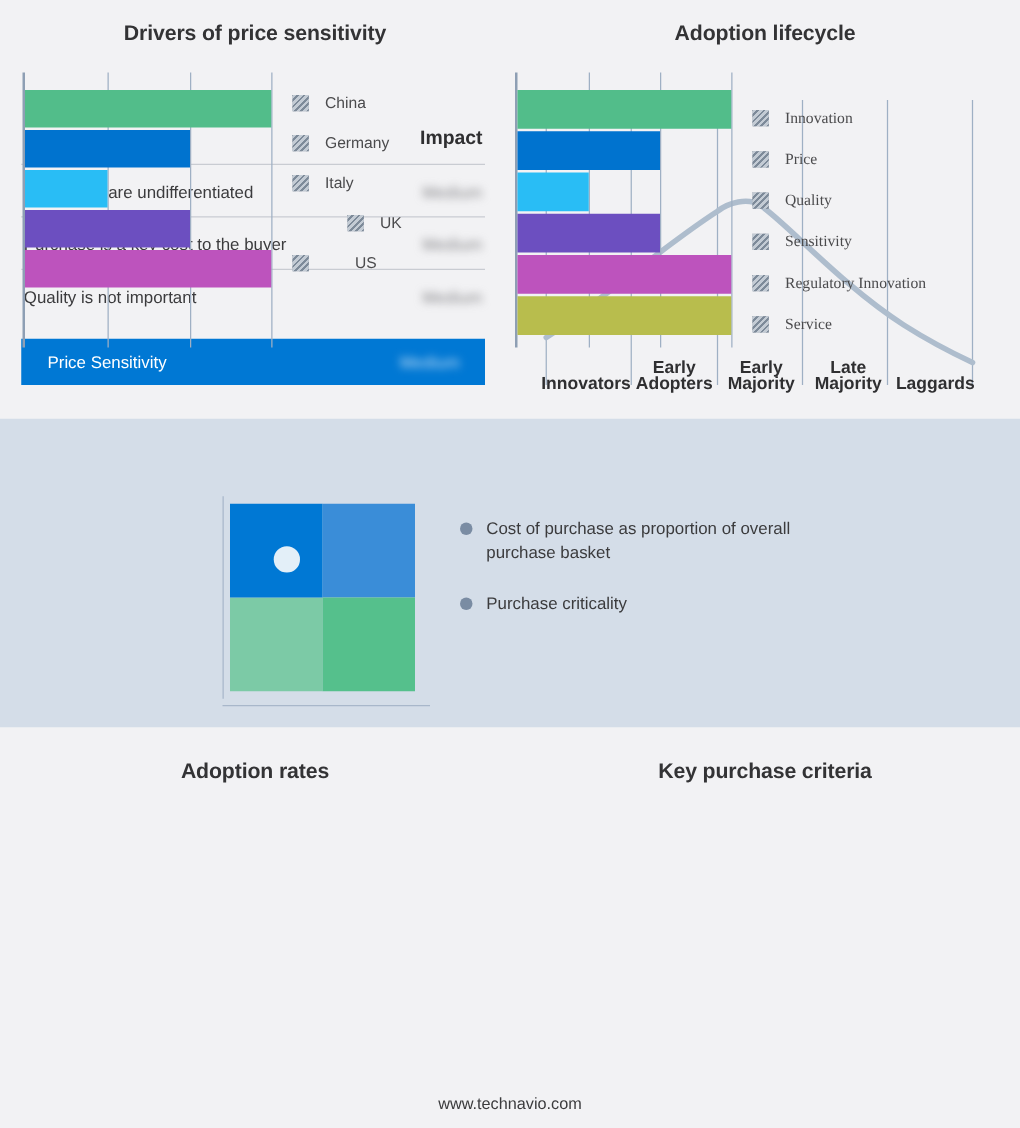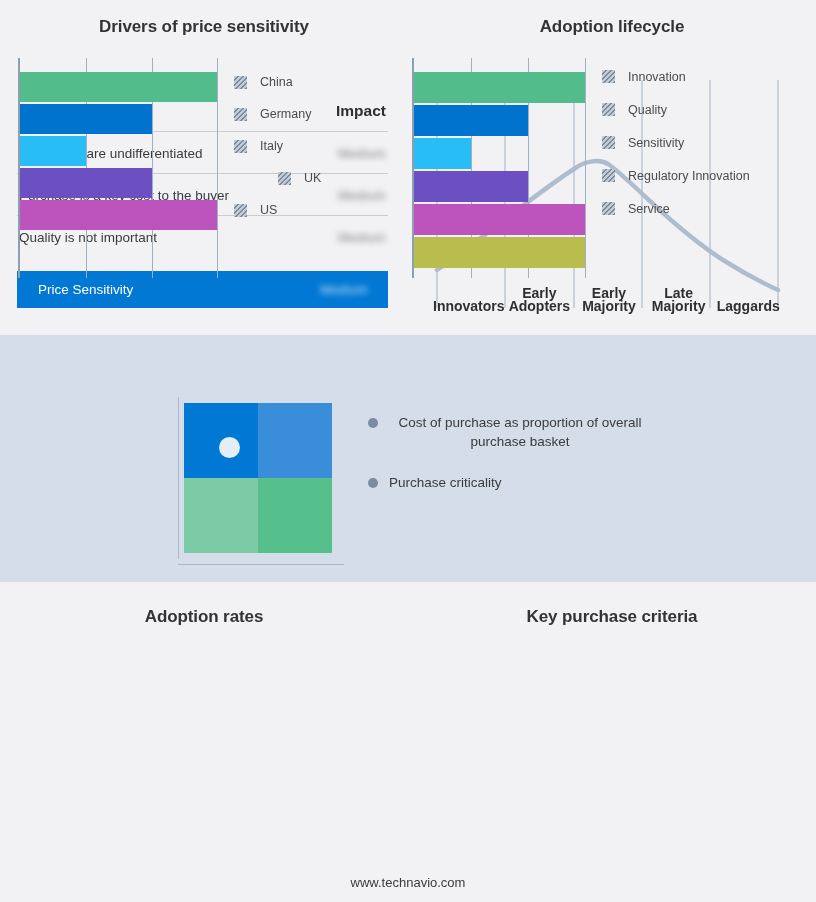--- a/index.html
+++ b/index.html
@@ -158,21 +158,20 @@
     left: 35px; top: 34px;
     width: 21px; height: 21px;
     border-radius: 50%;
     background: #e3eff8;
   }
 
   .mid-legend {
     position: absolute;
     left: 368px; top: 78px;
     width: 300px;
-    text-align: center;
   }
   .mid-legend-item {
     display: flex;
     align-items: flex-start;
     margin-bottom: 22px;
   }
   .mid-bullet {
     width: 10px; height: 10px;
     border-radius: 50%;
     background: #7a8ca3;
@@ -243,21 +242,21 @@
   }
   .bc-bar {
     height: 100%;
     border-radius: 0;
   }
 
   .bc-legend {
     position: absolute;
   }
   .lg-adoption { left: 234px; top: 66px; }
-  .lg-criteria { left: 602px; top: 60px; }
+  .lg-criteria { left: 602px; top: 78px; font-family: Liberation Serif, serif; }
   .bc-legend-item {
     display: flex;
     align-items: center;
     height: 32px;
   }
   .lg-swatch {
     width: 13px; height: 13px;
     margin-right: 13px;
     flex: 0 0 auto;
     background-color: #9aa4b0;
@@ -456,32 +455,36 @@
       <span class="lg-text">Germany</span>
     </div>
     <div class="bc-legend-item" style="height: 32px;">
       <span class="lg-swatch"></span>
       <span class="lg-text">Italy</span>
     </div>
     <div class="bc-legend-item" style="height: 32px; padding-left: 44px;">
       <span class="lg-swatch"></span>
       <span class="lg-text">UK</span>
     </div>
-    <div class="bc-legend-item" style="height: 32px;">
+    <div class="bc-legend-item" style="height: 32px; gap: 24px;">
       <span class="lg-swatch"></span>
       <span class="lg-text">US</span>
     </div>
   </div>
 <div class="bc-legend lg-criteria">
     <div class="bc-legend-item" style="height: 33px;">
       <span class="lg-swatch"></span>
       <span class="lg-text">Innovation</span>
     </div>
     <div class="bc-legend-item" style="height: 33px;">
       <span class="lg-swatch"></span>
+      <span class="lg-text">Price</span>
+    </div>
+    <div class="bc-legend-item" style="height: 33px;">
+      <span class="lg-swatch"></span>
       <span class="lg-text">Quality</span>
     </div>
     <div class="bc-legend-item" style="height: 33px;">
       <span class="lg-swatch"></span>
       <span class="lg-text">Sensitivity</span>
     </div>
     <div class="bc-legend-item" style="height: 33px;">
       <span class="lg-swatch"></span>
       <span class="lg-text">Regulatory Innovation</span>
     </div>

